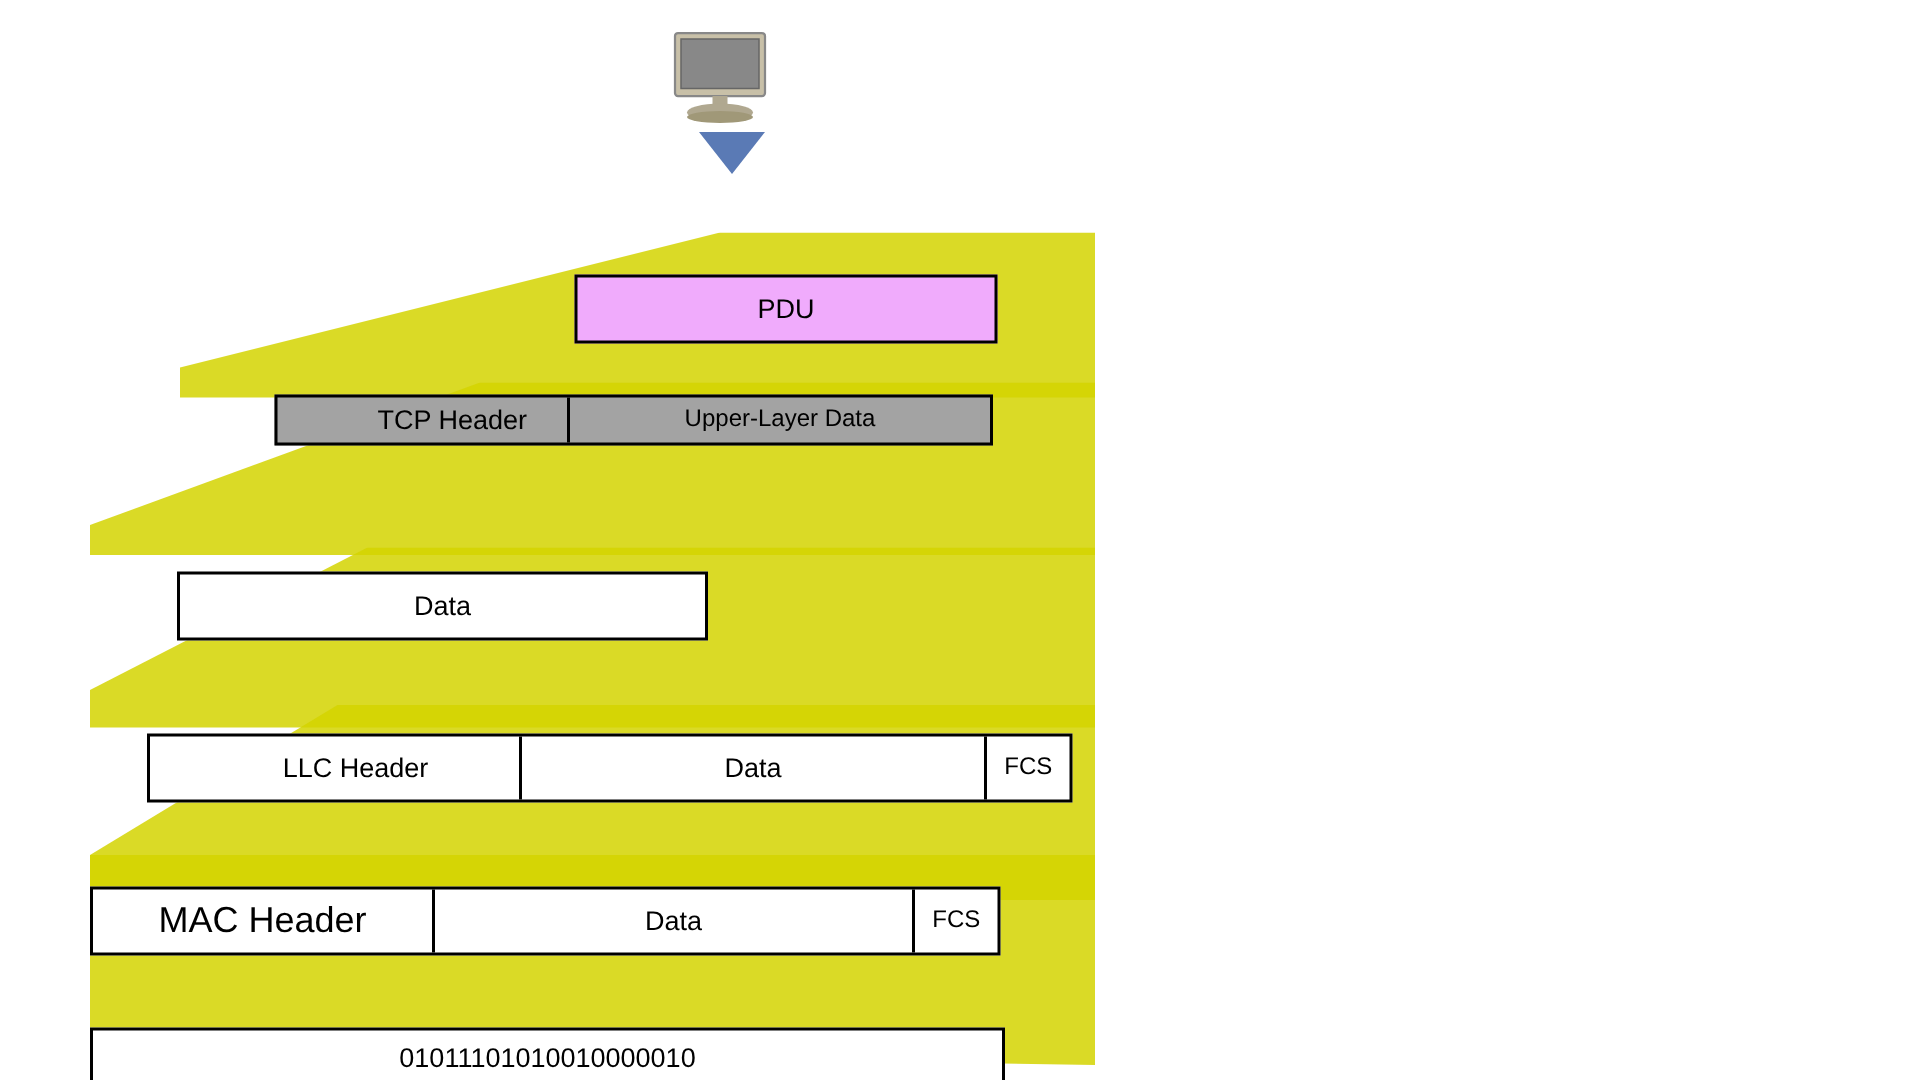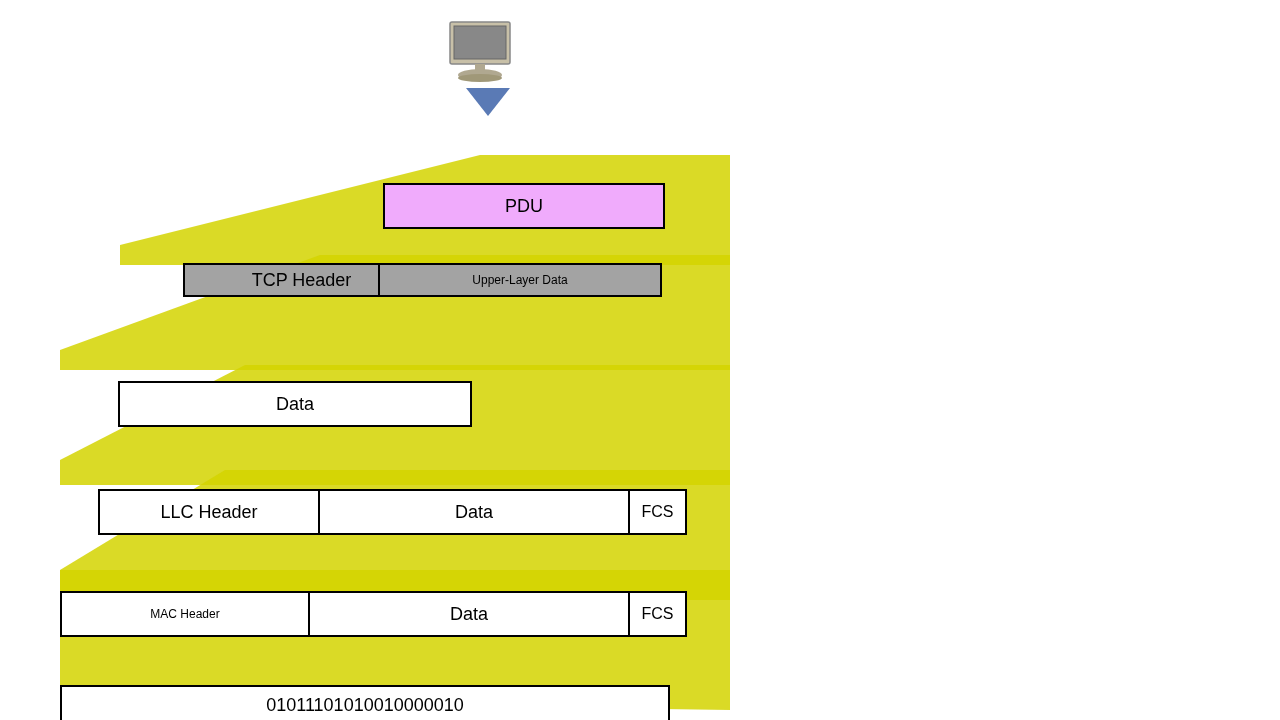--- a/index.html
+++ b/index.html
@@ -86,35 +86,35 @@
   <svg style="position:absolute; top:570px; left:60px;" width="690" height="160">
     <polygon points="0,0 670,0 670,140 0,130" fill="#d4d400" opacity="0.85"></polygon>
   </svg>
 
   <div style="position:absolute; top:183px; left:383px; display:flex; border:2px solid #000; background:#f0abfc; height:46px; width:282px;">
     <div style="width:282px; display:flex; align-items:center; justify-content:center; font-size:18px;">PDU</div>
   </div>
 
   <div style="position:absolute; top:263px; left:183px; display:flex; border:2px solid #000; background:#a3a3a3; height:34px;padding-left:40px;">
     <div style="width:155px; display:flex; align-items:center; justify-content:center; font-size:18px; border-right:2px solid #000;">TCP Header</div>
-    <div style="width:280px; display:flex; align-items:center; justify-content:center; font-size:12px;">Upper-Layer Data</div>
+    <div style="width:280px; display:flex; align-items:center; justify-content:center; font-size:16px;">Upper-Layer Data</div>
   </div>
 
   <div style="position:absolute; top:381px; left:118px; display:flex; border:2px solid #000; background:#fff; height:46px;">
     <div style="width:350px; display:flex; align-items:center; justify-content:center; font-size:18px;">Data</div>
   </div>
 
-  <div style="position:absolute; top:489px; left:98px; display:flex; border:2px solid #000; background:#fff; height:46px;">
+  <div style="position:absolute; top:489px; left:98px; display:flex; border:2px solid #000; background:#fff; height:46px;padding-left:28px;">
     <div style="width:220px; display:flex; align-items:center; justify-content:center; font-size:18px; border-right:2px solid #000;">LLC Header</div>
     <div style="width:310px; display:flex; align-items:center; justify-content:center; font-size:18px; border-right:2px solid #000;">Data</div>
     <div style="width:55px; display:flex; align-items:center; justify-content:center; font-size:16px;">FCS</div>
   </div>
 
   <div style="position:absolute; top:591px; left:60px; display:flex; border:2px solid #000; background:#fff; height:46px;">
-    <div style="width:248px; display:flex; align-items:center; justify-content:center; font-size:12px; border-right:2px solid #000;">MAC Header</div>
+    <div style="width:228px; display:flex; align-items:center; justify-content:center; font-size:24px; border-right:2px solid #000;">MAC Header</div>
     <div style="width:320px; display:flex; align-items:center; justify-content:center; font-size:18px; border-right:2px solid #000;">Data</div>
     <div style="width:55px; display:flex; align-items:center; justify-content:center; font-size:16px;">FCS</div>
   </div>
 
   <div style="position:absolute; top:685px; left:60px; display:flex; border:2px solid #000; background:#fff; height:40px; width:610px;">
     <div style="width:610px; display:flex; align-items:center; justify-content:center; font-size:18px;">01011101010010000010</div>
   </div>
 
 </div>
 

